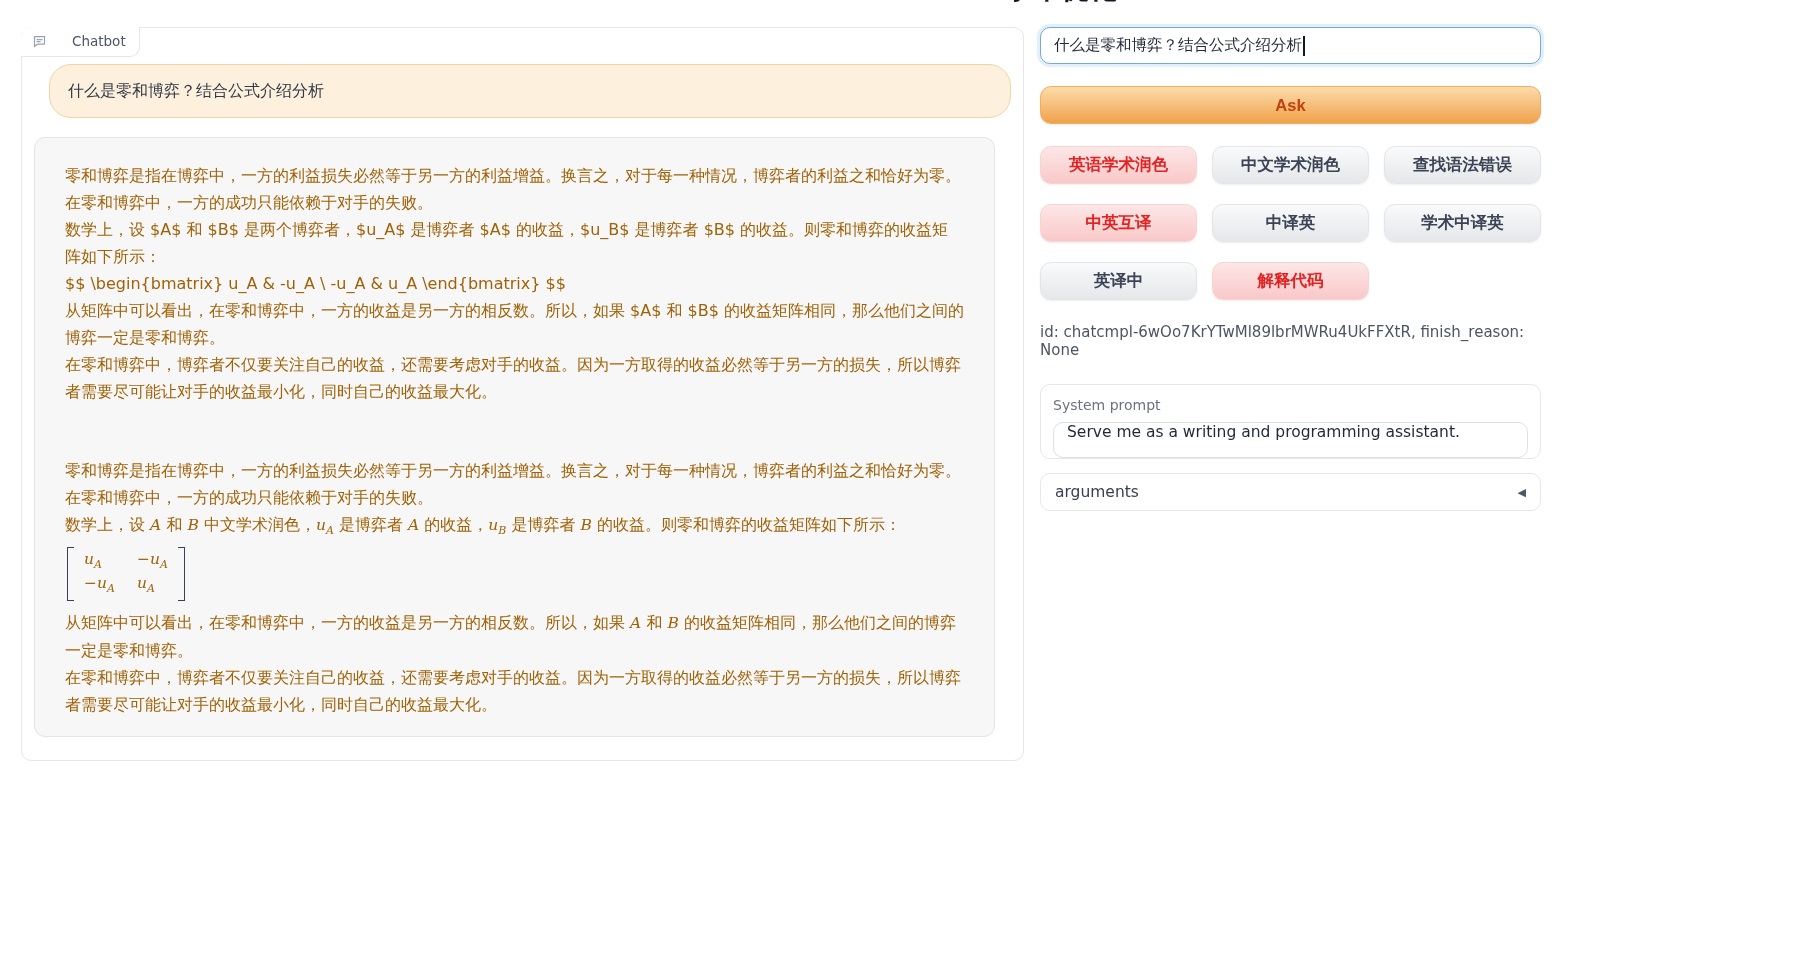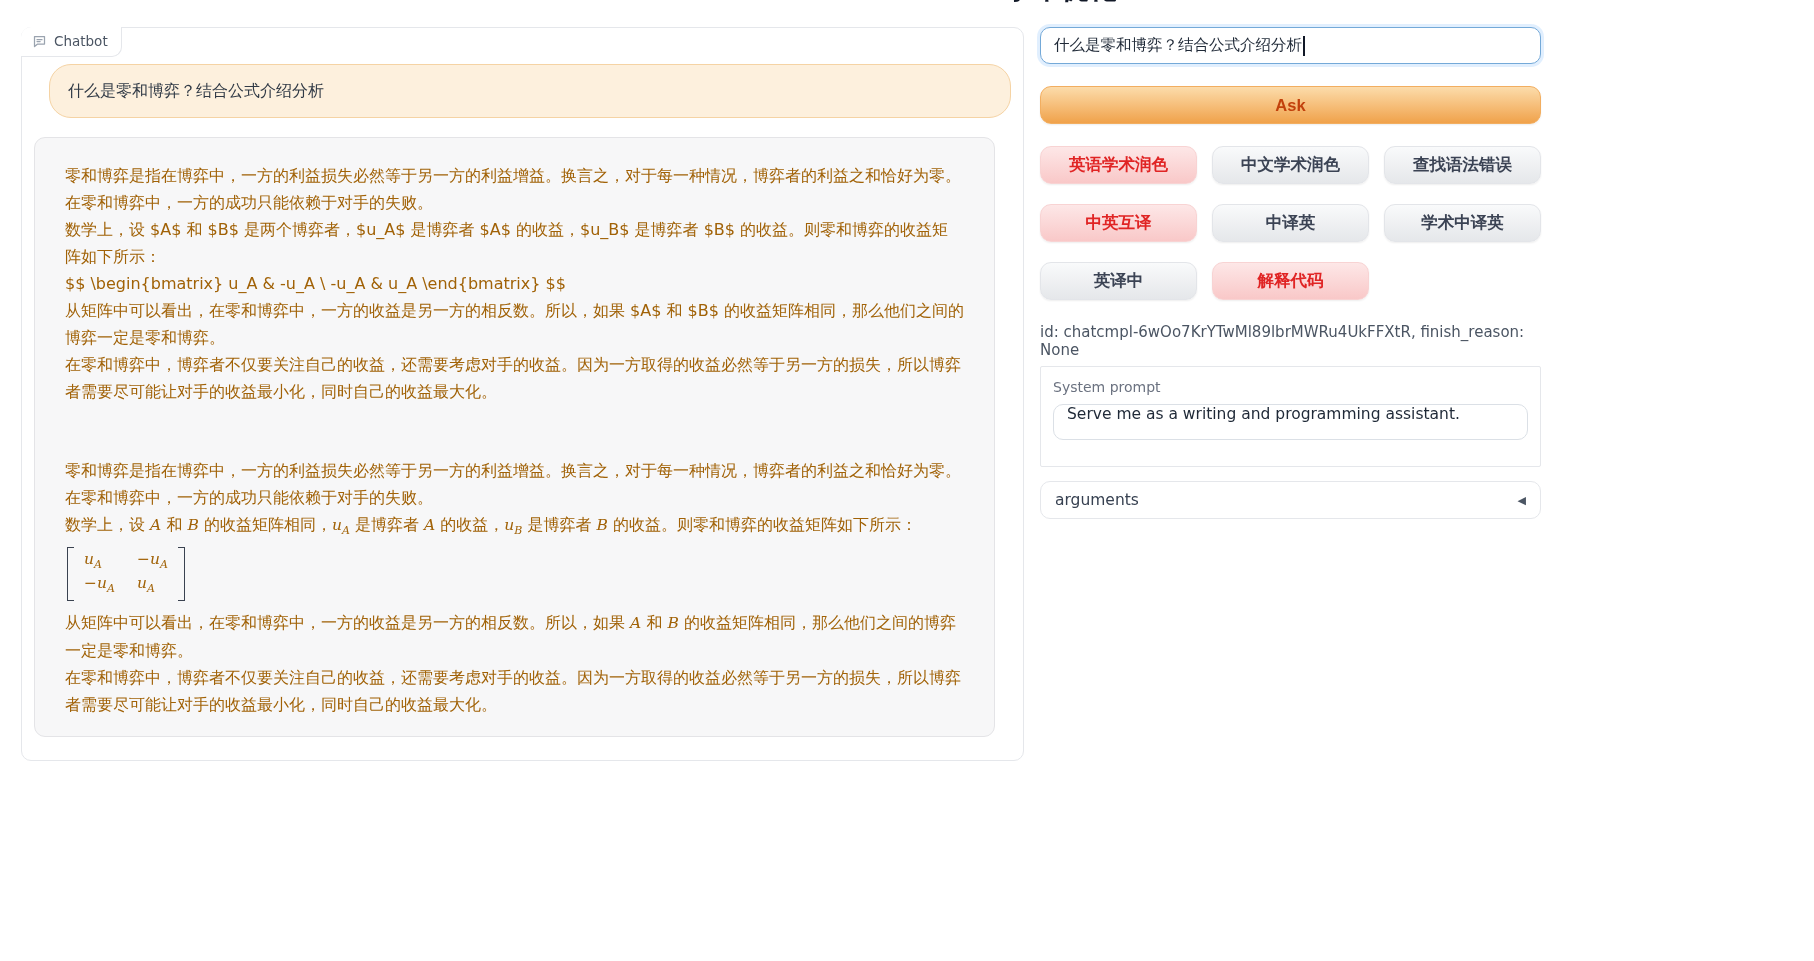--- a/index.html
+++ b/index.html
@@ -11,21 +11,21 @@
   
   .clipped-title-wrap{position:absolute;top:0;left:860px;width:260px;height:8px;overflow:hidden;}
   .clipped-title{margin:-30px 0 0 0;font-size:28px;font-weight:700;color:#111827;white-space:nowrap;}
 
   
   .chat-panel{
     position:absolute;left:21px;top:27px;width:1003px;height:734px;
     border:1px solid #e5e7eb;border-radius:10px;background:#fff;box-sizing:border-box;
   }
   .chat-label{
-    position:absolute;top:-1px;left:-1px;display:flex;align-items:center;gap:7px;
+    position:absolute;top:-1px;left:-1px;display:flex;align-items:center;gap:25px;
     background:#fff;border-right:1px solid #e5e7eb;border-bottom:1px solid #e5e7eb;
     border-top-left-radius:10px;border-bottom-right-radius:10px;
     padding:6px 13px 7px 11px;font-size:13.5px;color:#4b5563;z-index:2;
   }
   .messages{padding:36px 12px 0 12px;}
   .msg-user{
     margin:0 0 0 15px;height:54px;box-sizing:border-box;
     background:#fdf0dd;border:1px solid #f5d3a4;border-radius:22px;
     display:flex;align-items:center;padding:0 18px;
     font-size:16px;color:#313a46;
@@ -67,22 +67,22 @@
   .btn-ask{
     margin-top:22px;width:100%;
     background:linear-gradient(180deg,#fcdcab 0%,#f0a24b 100%);
     border:1px solid #f2ae60;color:#c2410c;
   }
   .btn-grid{margin-top:22px;display:grid;grid-template-columns:1fr 1fr 1fr;column-gap:15px;row-gap:20px;}
   .btn.gray{background:linear-gradient(180deg,#f9fafb 0%,#e5e7ea 100%);border:1px solid #e3e5e9;color:#3b4354;}
   .btn.red{background:linear-gradient(180deg,#fde7e7 0%,#f9c8c8 100%);border:1px solid #f8d3d3;color:#e02424;}
   .status-line{margin-top:23px;font-size:15px;color:#4b5563;}
   .sys-box{
-    margin-top:7px;border:1px solid #e5e7eb;border-radius:2px;background:#fff;
-    padding:12px 12px 26px 12px;box-sizing:border-box;
+    margin-top:25px;border:1px solid #e5e7eb;border-radius:10px;background:#fff;
+    padding:12px 12px 0 12px;box-sizing:border-box;
   }
   .sys-label{font-size:14px;color:#6b7280;}
   .sys-input{
     margin-top:9px;height:36px;box-sizing:border-box;width:100%;
     border:1px solid #dbe0e6;border-radius:10px;background:#fff;
     display:flex;padding:0 13px;font-size:15.5px;color:#1f2937;
   }
   .accordion{
     margin-top:14px;height:38px;box-sizing:border-box;
     border:1px solid #e5e7eb;border-radius:10px;background:#fff;
@@ -121,21 +121,21 @@
         <p>零和博弈是指在博弈中，一方的利益损失必然等于另一方的利益增益。换言之，对于每一种情况，博弈者的利益之和恰好为零。在零和博弈中，一方的成功只能依赖于对手的失败。</p>
         <p>数学上，设 $A$ 和 $B$ 是两个博弈者，$u_A$ 是博弈者 $A$ 的收益，$u_B$ 是博弈者 $B$ 的收益。则零和博弈的收益矩阵如下所示：</p>
         <p>$$ \begin{bmatrix} u_A &amp; -u_A \ -u_A &amp; u_A \end{bmatrix} $$</p>
         <p>从矩阵中可以看出，在零和博弈中，一方的收益是另一方的相反数。所以，如果 $A$ 和 $B$ 的收益矩阵相同，那么他们之间的博弈一定是零和博弈。</p>
         <p>在零和博弈中，博弈者不仅要关注自己的收益，还需要考虑对手的收益。因为一方取得的收益必然等于另一方的损失，所以博弈者需要尽可能让对手的收益最小化，同时自己的收益最大化。</p>
       </div>
 
       <div class="part2">
         <p>零和博弈是指在博弈中，一方的利益损失必然等于另一方的利益增益。换言之，对于每一种情况，博弈者的利益之和恰好为零。在零和博弈中，一方的成功只能依赖于对手的失败。</p>
         <p>
-          <span>数学上，设 </span><span class="mathvar">A</span><span> 和 </span><span class="mathvar">B</span><span> 的收益矩阵相同，</span><span class="mathvar"><span>u</span><sub>A</sub></span><span> 是博弈者 </span><span class="mathvar">A</span><span> 的收益，</span><span class="mathvar"><span>u</span><sub>B</sub></span><span> 是博弈者 </span><span class="mathvar">B</span><span> 的收益。则零和博弈的收益矩阵如下所示：</span>
+          <span>数学上，设 </span><span class="mathvar">A</span><span> 和 </span><span class="mathvar">B</span><span> 中文学术润色，</span><span class="mathvar"><span>u</span><sub>A</sub></span><span> 是博弈者 </span><span class="mathvar">A</span><span> 的收益，</span><span class="mathvar"><span>u</span><sub>B</sub></span><span> 是博弈者 </span><span class="mathvar">B</span><span> 的收益。则零和博弈的收益矩阵如下所示：</span>
         </p>
         <div class="matrix">
           <span class="br l"></span>
           <span class="cells mathvar">
             <span><span>u</span><sub>A</sub></span>
             <span><span>−u</span><sub>A</sub></span>
             <span><span>−u</span><sub>A</sub></span>
             <span><span>u</span><sub>A</sub></span>
           </span>
           <span class="br r"></span>

